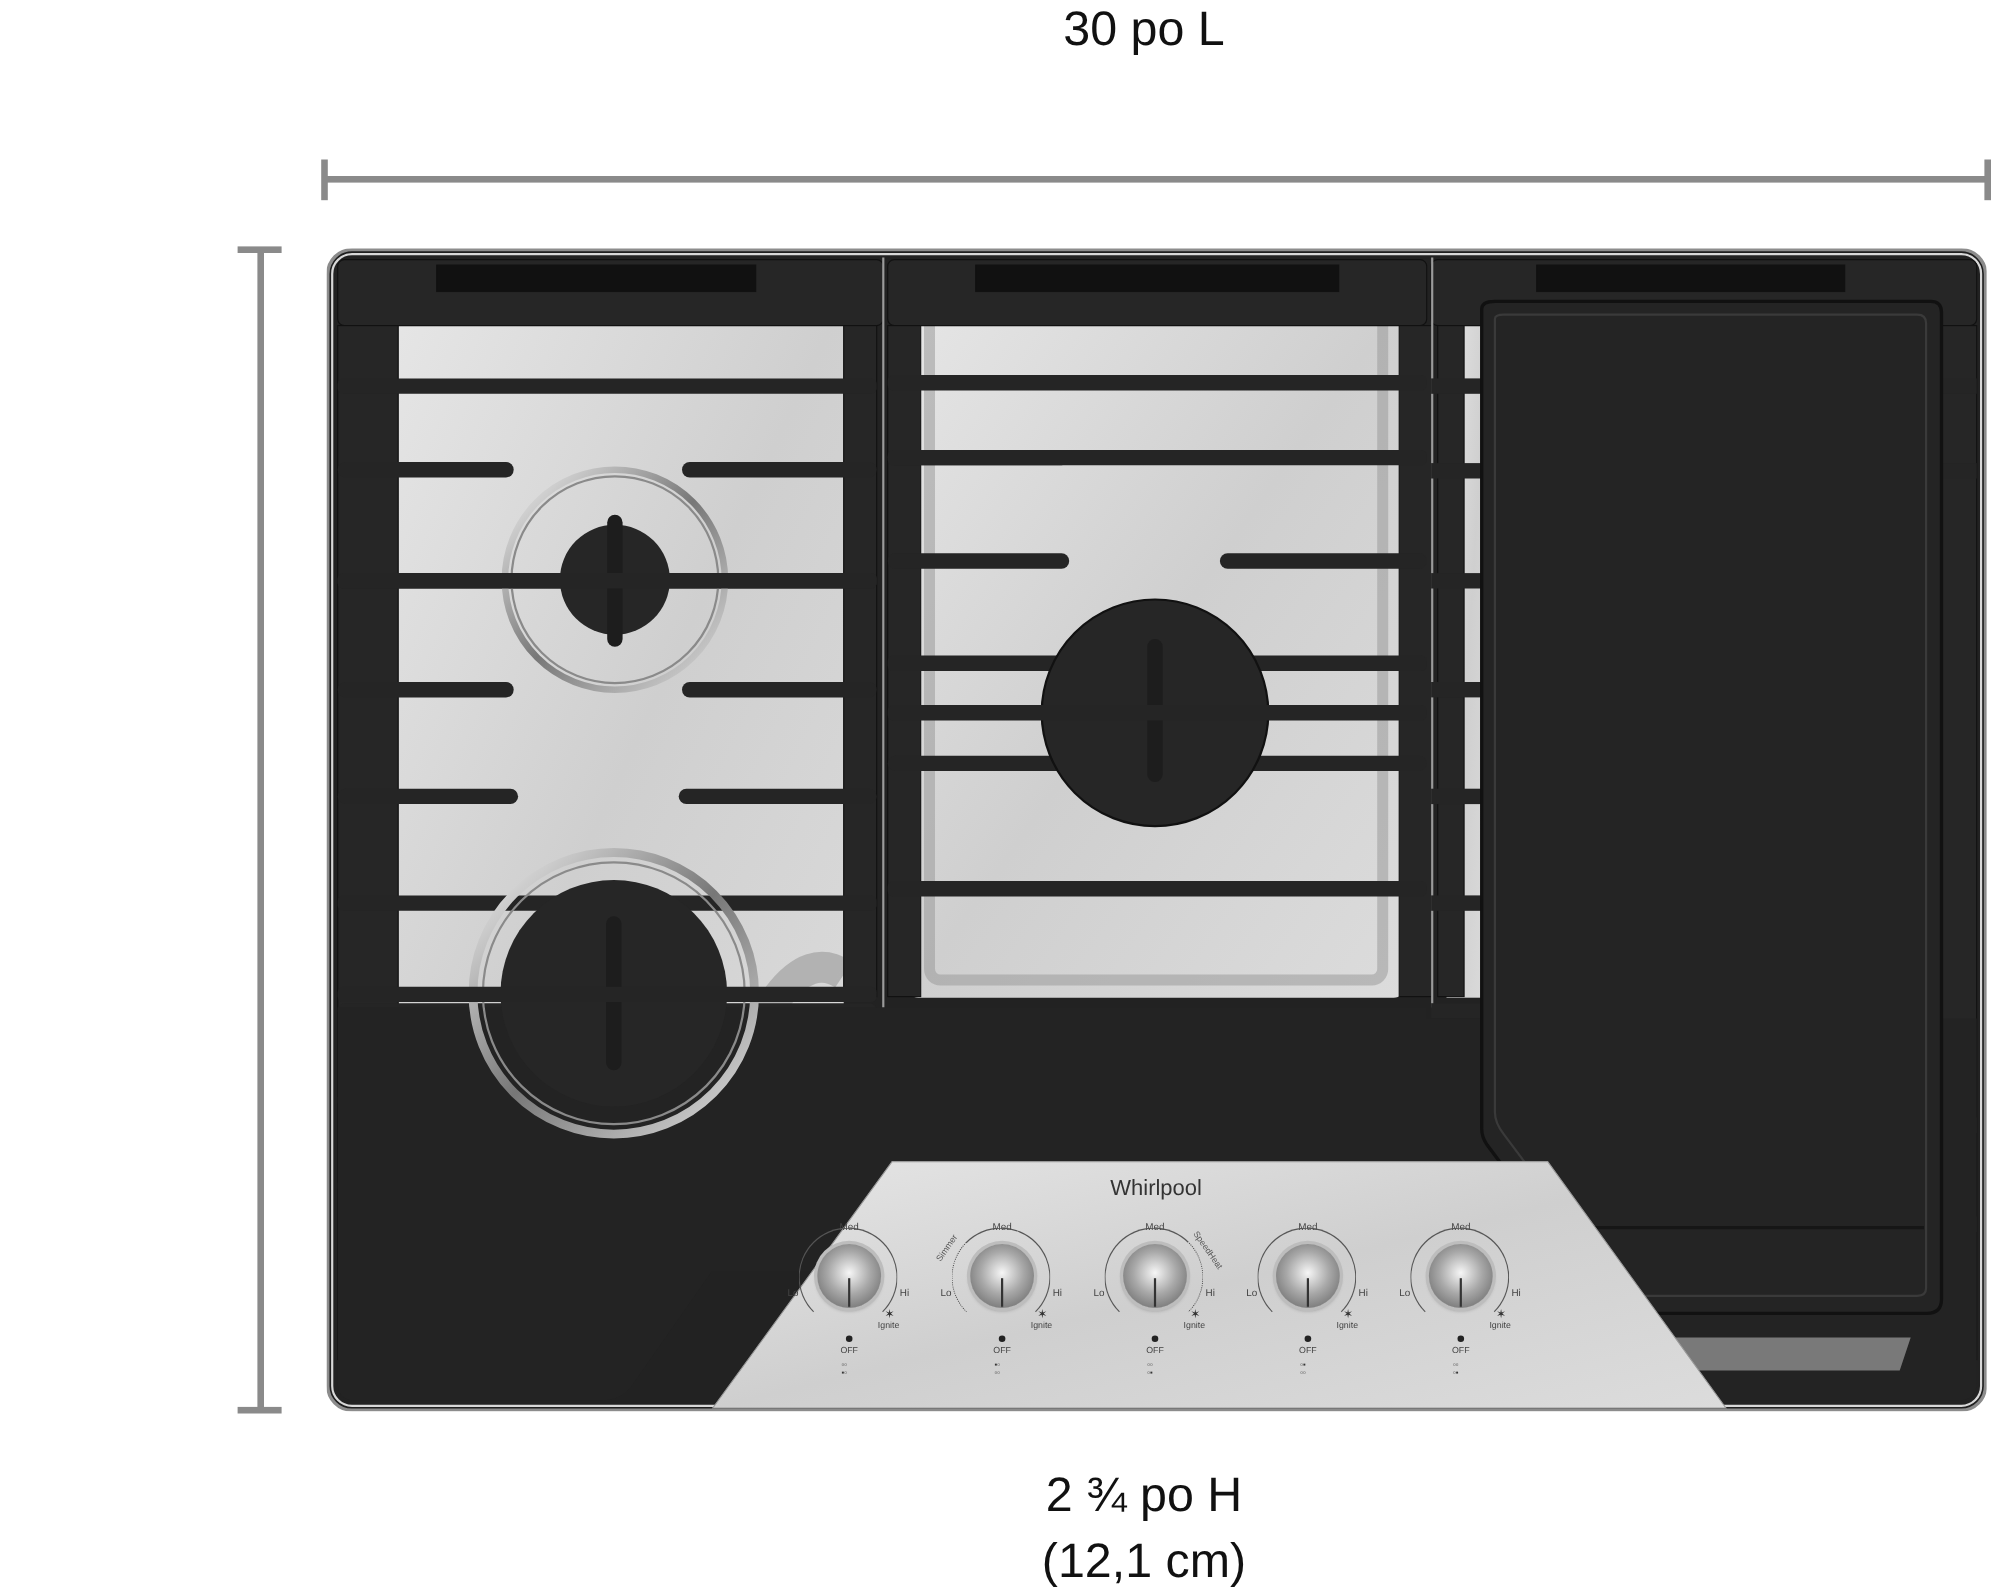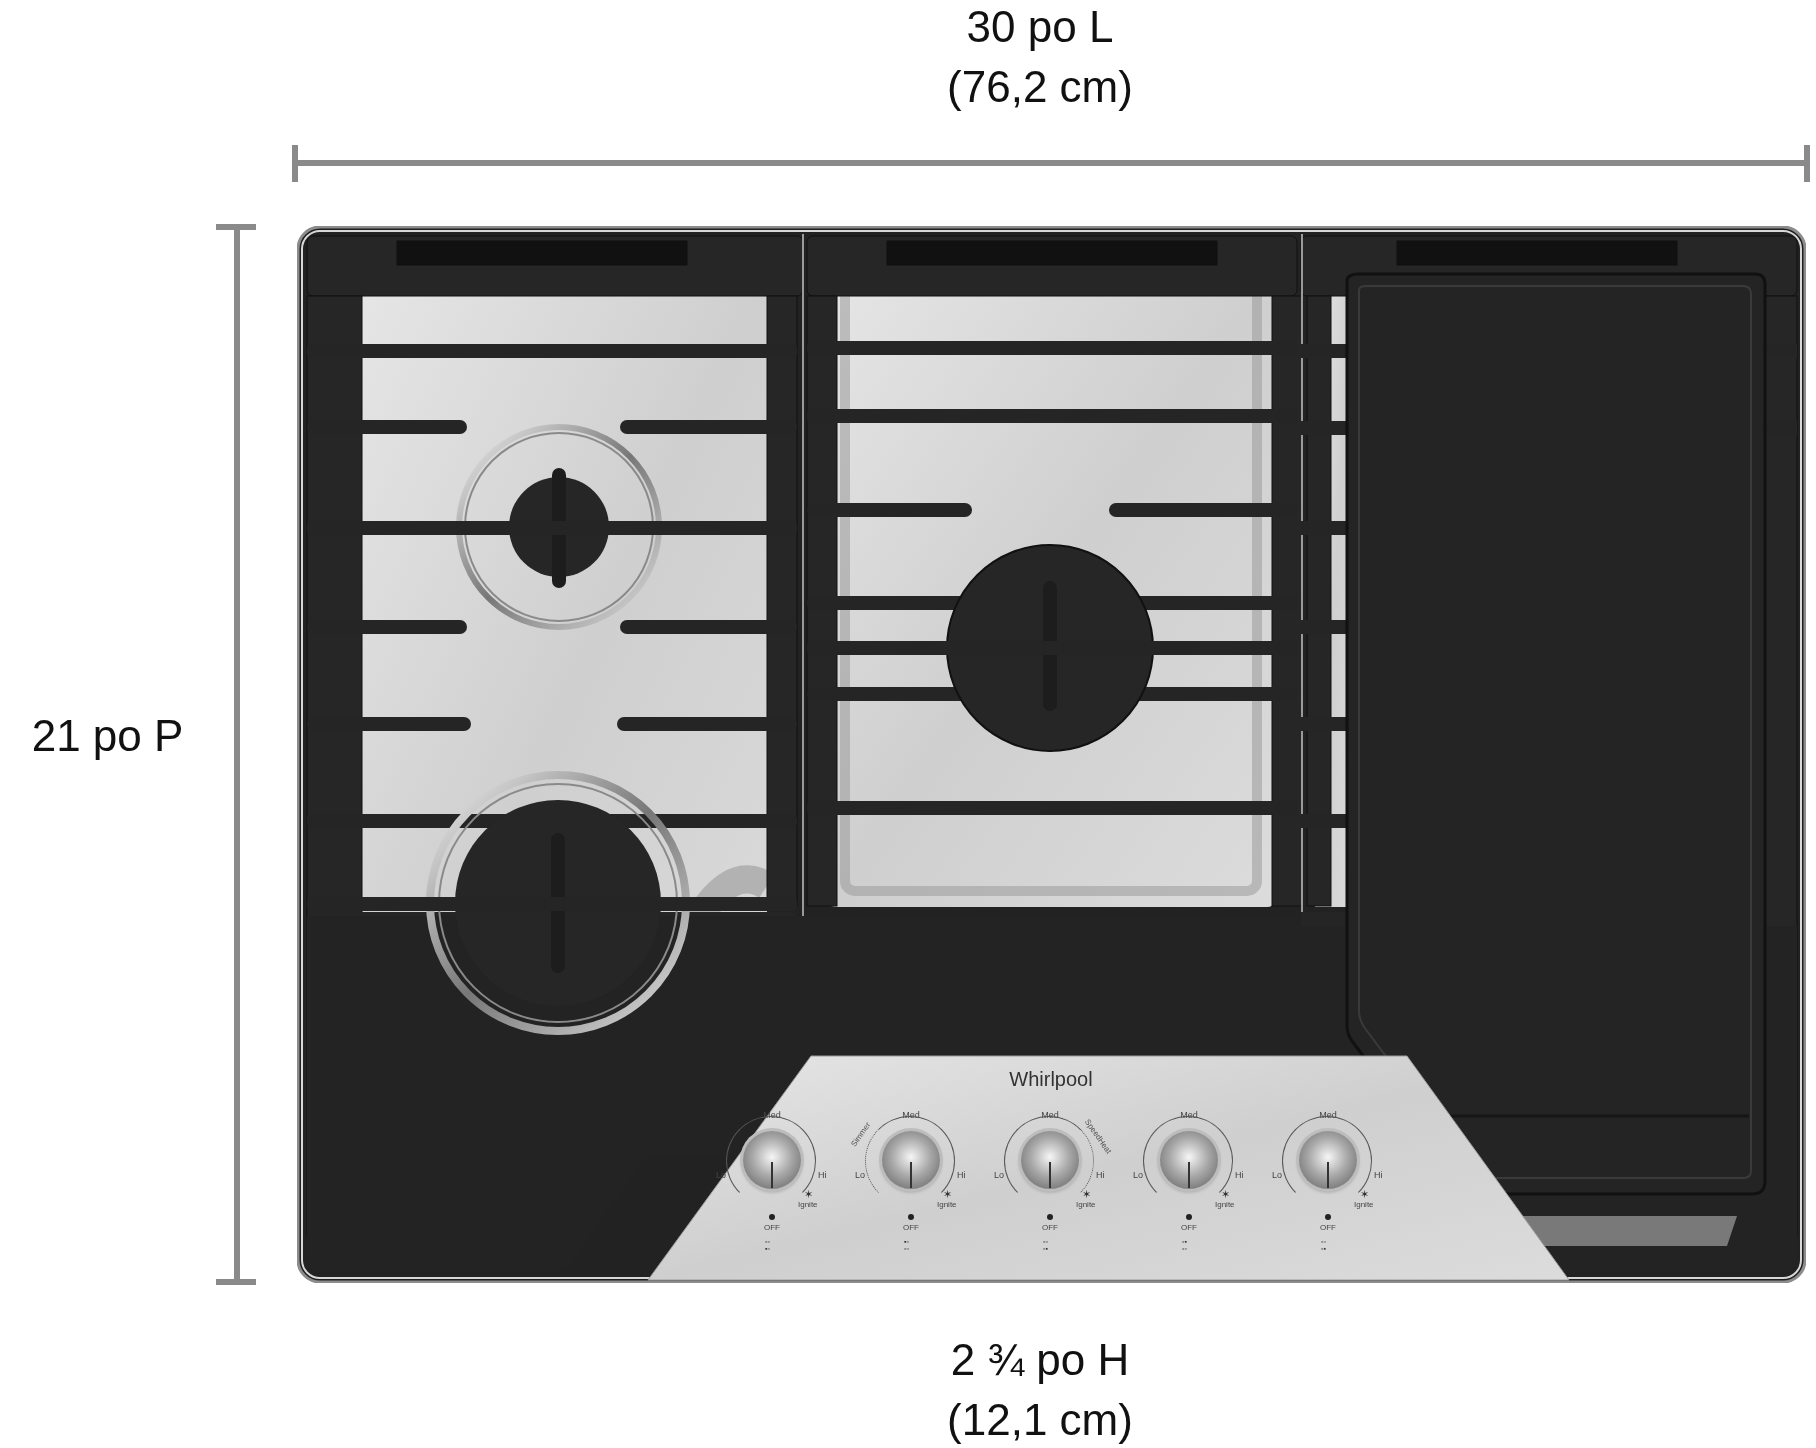--- a/index.html
+++ b/index.html
@@ -6,28 +6,26 @@
   body{width:1816px;height:1448px;position:relative;overflow:hidden;font-family:"Liberation Sans",sans-serif;}
   .dim-label{position:absolute;text-align:center;color:#111;font-size:44px;line-height:60px;font-family:"Liberation Sans",sans-serif;}
   .dim-line{position:absolute;background:#8a8a8a;}
   #cooktop{position:absolute;left:297px;top:226px;width:1509px;height:1057px;}
 </style>
 </head>
 <body>
 
 <div class="dim-label" style="left:840px;top:-3px;width:400px;">
   <div>30 po L</div>
-  <div>(76,2 cm)</div>
 </div>
 <div class="dim-line" style="left:295px;top:160px;width:1512px;height:6px;"></div>
 <div class="dim-line" style="left:292px;top:145px;width:6px;height:37px;"></div>
 <div class="dim-line" style="left:1804px;top:145px;width:6px;height:37px;"></div>
 
 <div class="dim-label" style="left:0px;top:706px;width:215px;">
-  <div>21 po P</div>
 </div>
 <div class="dim-line" style="left:234px;top:226px;width:6px;height:1056px;"></div>
 <div class="dim-line" style="left:216px;top:224px;width:40px;height:6px;"></div>
 <div class="dim-line" style="left:216px;top:1279px;width:40px;height:6px;"></div>
 
 <div class="dim-label" style="left:840px;top:1330px;width:400px;">
   <div>2 ¾ po H</div>
   <div>(12,1 cm)</div>
 </div>
 

